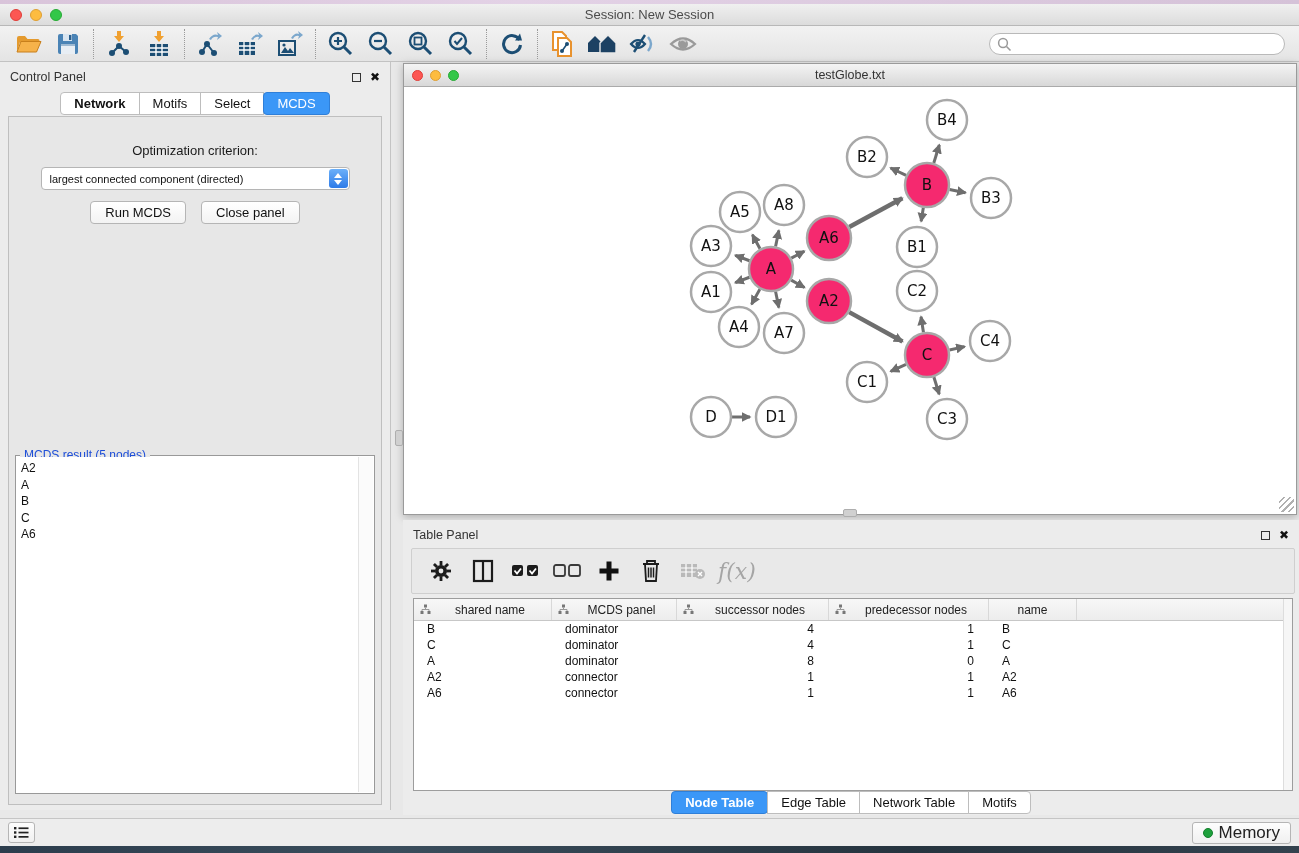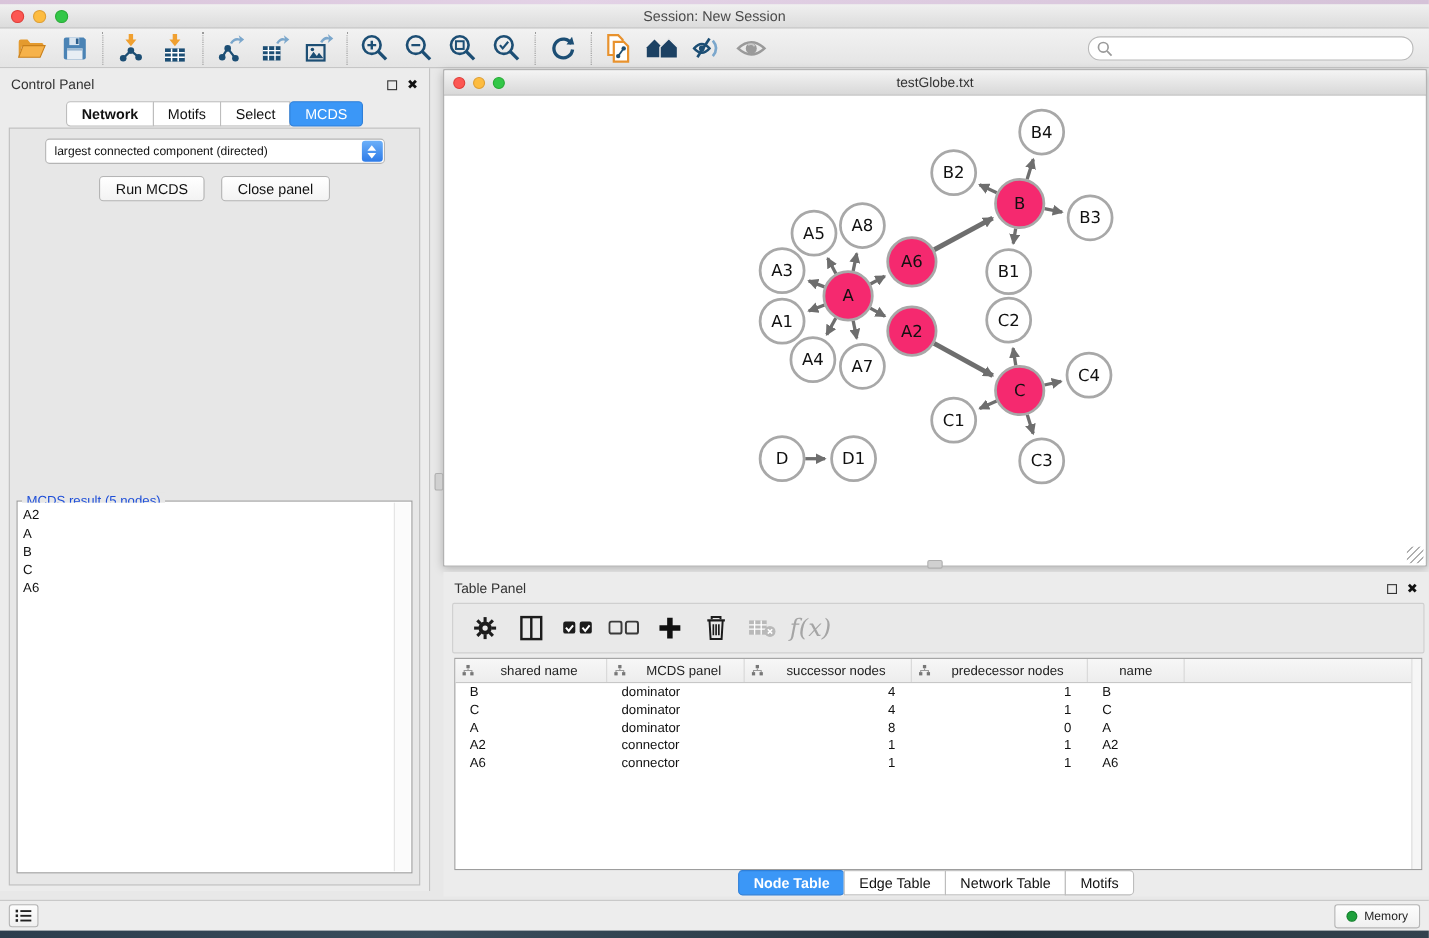--- a/index.html
+++ b/index.html
@@ -116,21 +116,21 @@
   .tp-tabs { position:absolute; left:0; right:0; top:271px; display:flex; justify-content:center; }
 
   
   .status-bar { position:absolute; left:0; top:818px; width:1299px; height:28px;
     background:#ededed; border-top:1px solid #c5c5c5; display:flex; align-items:center;
     padding:0 8px; }
   .list-btn { width:27px; height:21px; background:linear-gradient(#fdfdfd,#f0f0f0);
     border:1px solid #b5b5b5; border-radius:3px; display:flex; align-items:center; justify-content:center; }
   .memory-btn { margin-left:auto; height:22px; background:linear-gradient(#fdfdfd,#f0f0f0);
     border:1px solid #b5b5b5; border-radius:3px; display:flex; align-items:center;
-    gap:6px; padding:0 10px; font-size:11px; color:#222; }
+    gap:6px; padding:0 10px; font-size:17px; color:#222; }
   .mem-dot { width:10px; height:10px; border-radius:50%; background:#1ea03c; border:1px solid #13802c; }
 </style>
 </head>
 <body>
 
 <div id="app">
   <div class="top-strip"></div>
 
   <div class="titlebar">
     <div class="lights">
@@ -283,20 +283,21 @@
         <span class="close-ico">✖</span>
       </span>
     </div>
     <div class="seg-tabs" id="cp-tabs">
         <div class="seg">Network</div>
         <div class="seg">Motifs</div>
         <div class="seg">Select</div>
         <div class="seg active">MCDS</div>
       </div>
     <div class="cp-content">
+      <div class="opt-label">Optimization criterion:</div>
       <div class="dropdown">
         <span class="dd-text">largest connected component (directed)</span>
         <span class="dd-stepper">
           <i class="dd-up"></i>
             <i class="dd-down"></i>
         </span>
       </div>
       <div class="cp-buttons">
         <button class="btn">Run MCDS</button>
         <button class="btn">Close panel</button>

